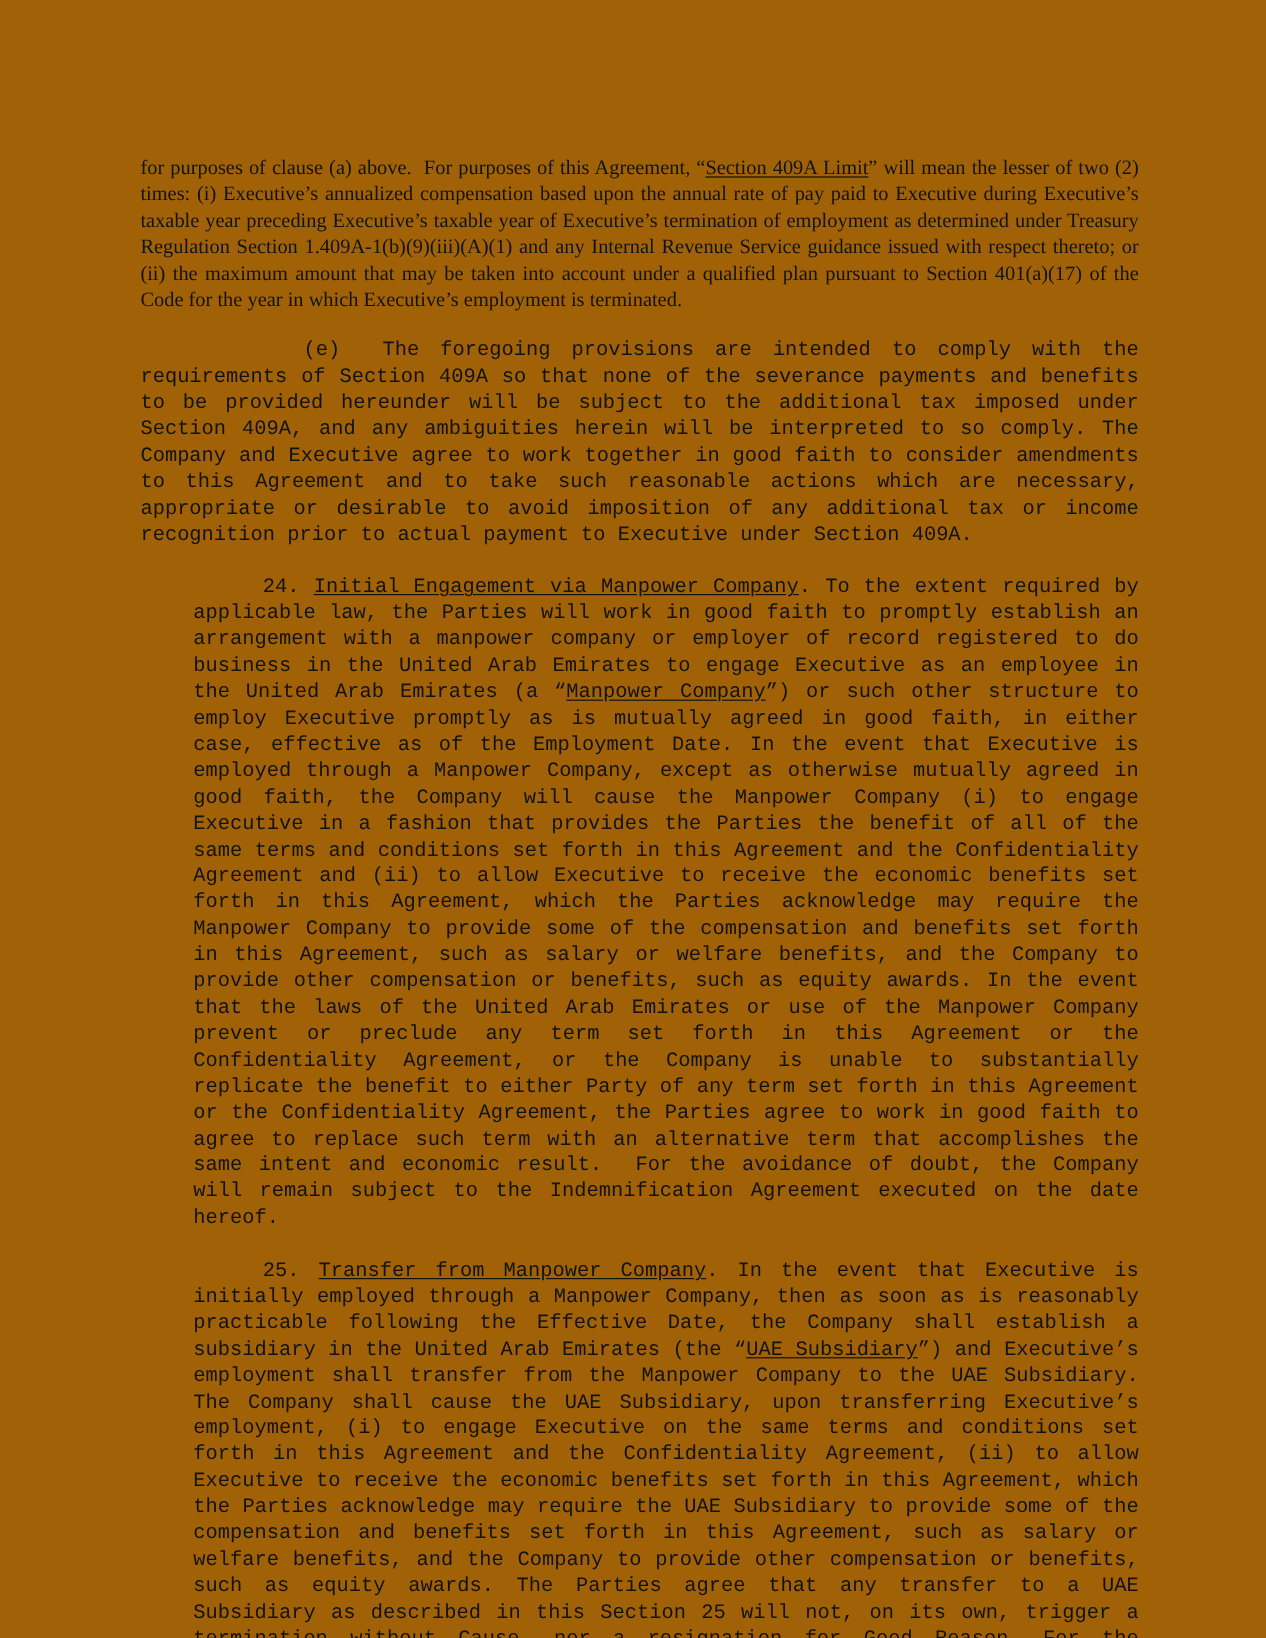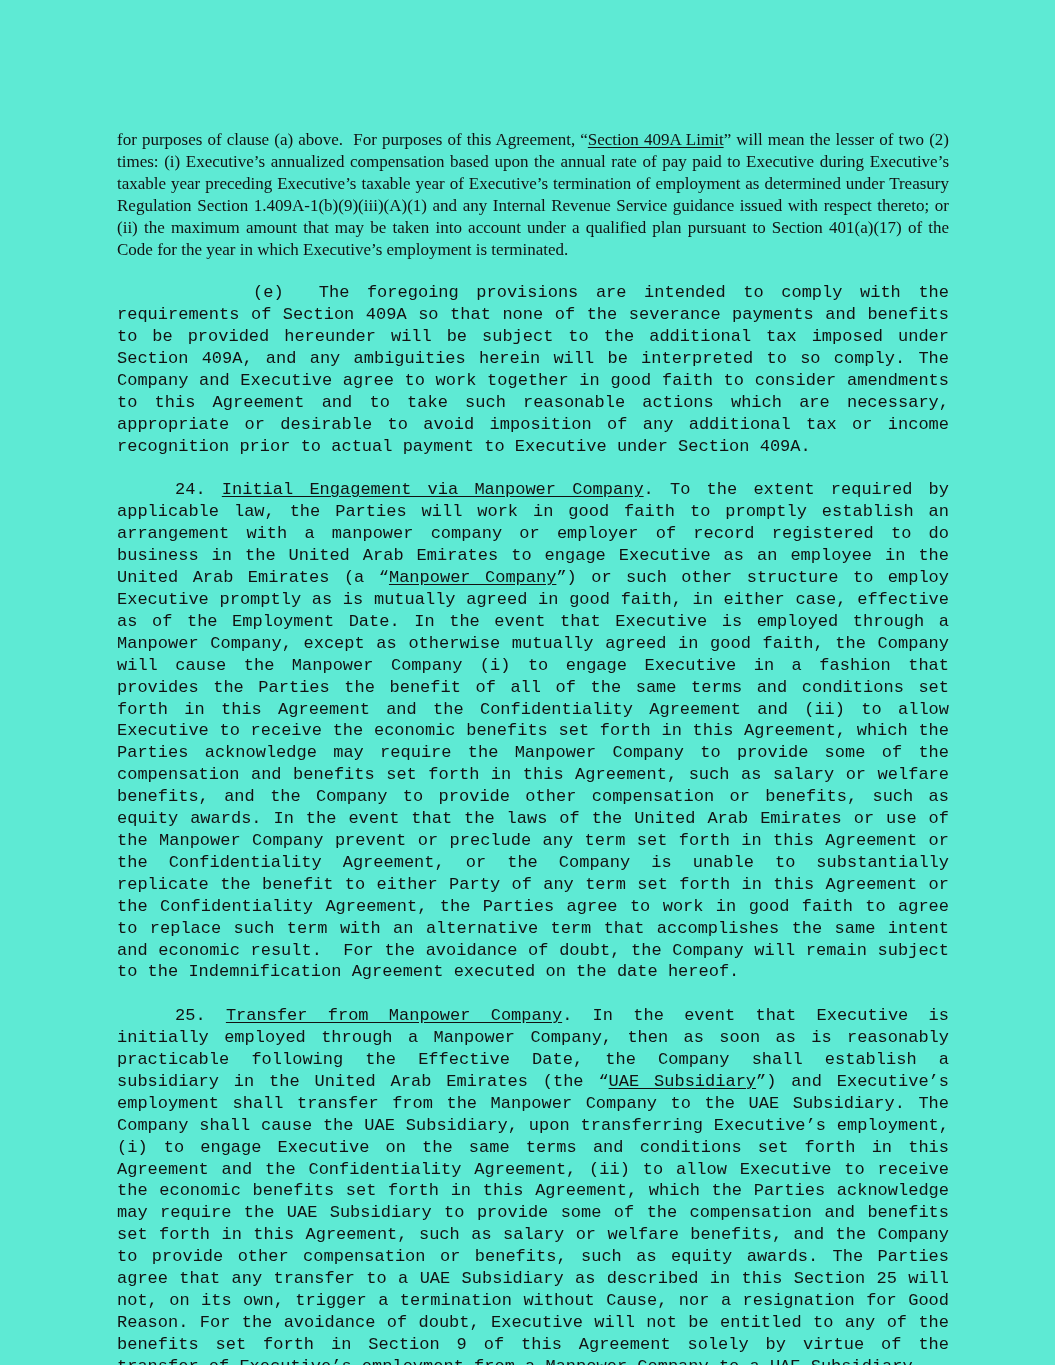--- a/index.html
+++ b/index.html
@@ -4,39 +4,39 @@
 <style>
   html, body {
     margin: 0;
     padding: 0;
     background: #ffffff;
   }
   .page {
     position: relative;
     width: 1055px;
     height: 1365px;
-    background: #5eead4;
+    background: #a16207;
     box-sizing: border-box;
     padding: 129px 106px 0 117px;
     font-family: "Liberation Serif", "DejaVu Serif", serif;
     font-size: 17px;
     line-height: 21.9px;
     color: #121212;
     overflow: hidden;
   }
   .para {
     margin: 0;
     text-align: justify;
   }
   .para + .para {
     margin-top: 21.9px;
     font-family: Liberation Mono, monospace;
   }
   .indent-deep { text-indent: 136px; }
-  .indent-num  { text-indent: 58px; }
+  .indent-num  { text-indent: 58px; margin-left: 44px; }
   .u { text-decoration: underline; text-underline-offset: 2px; }
   .sig-note {
     margin-top: 9px;
     text-align: center;
     font-style: italic;
   }
   .page-num {
     margin-top: 15px;
     text-align: center;
   }

